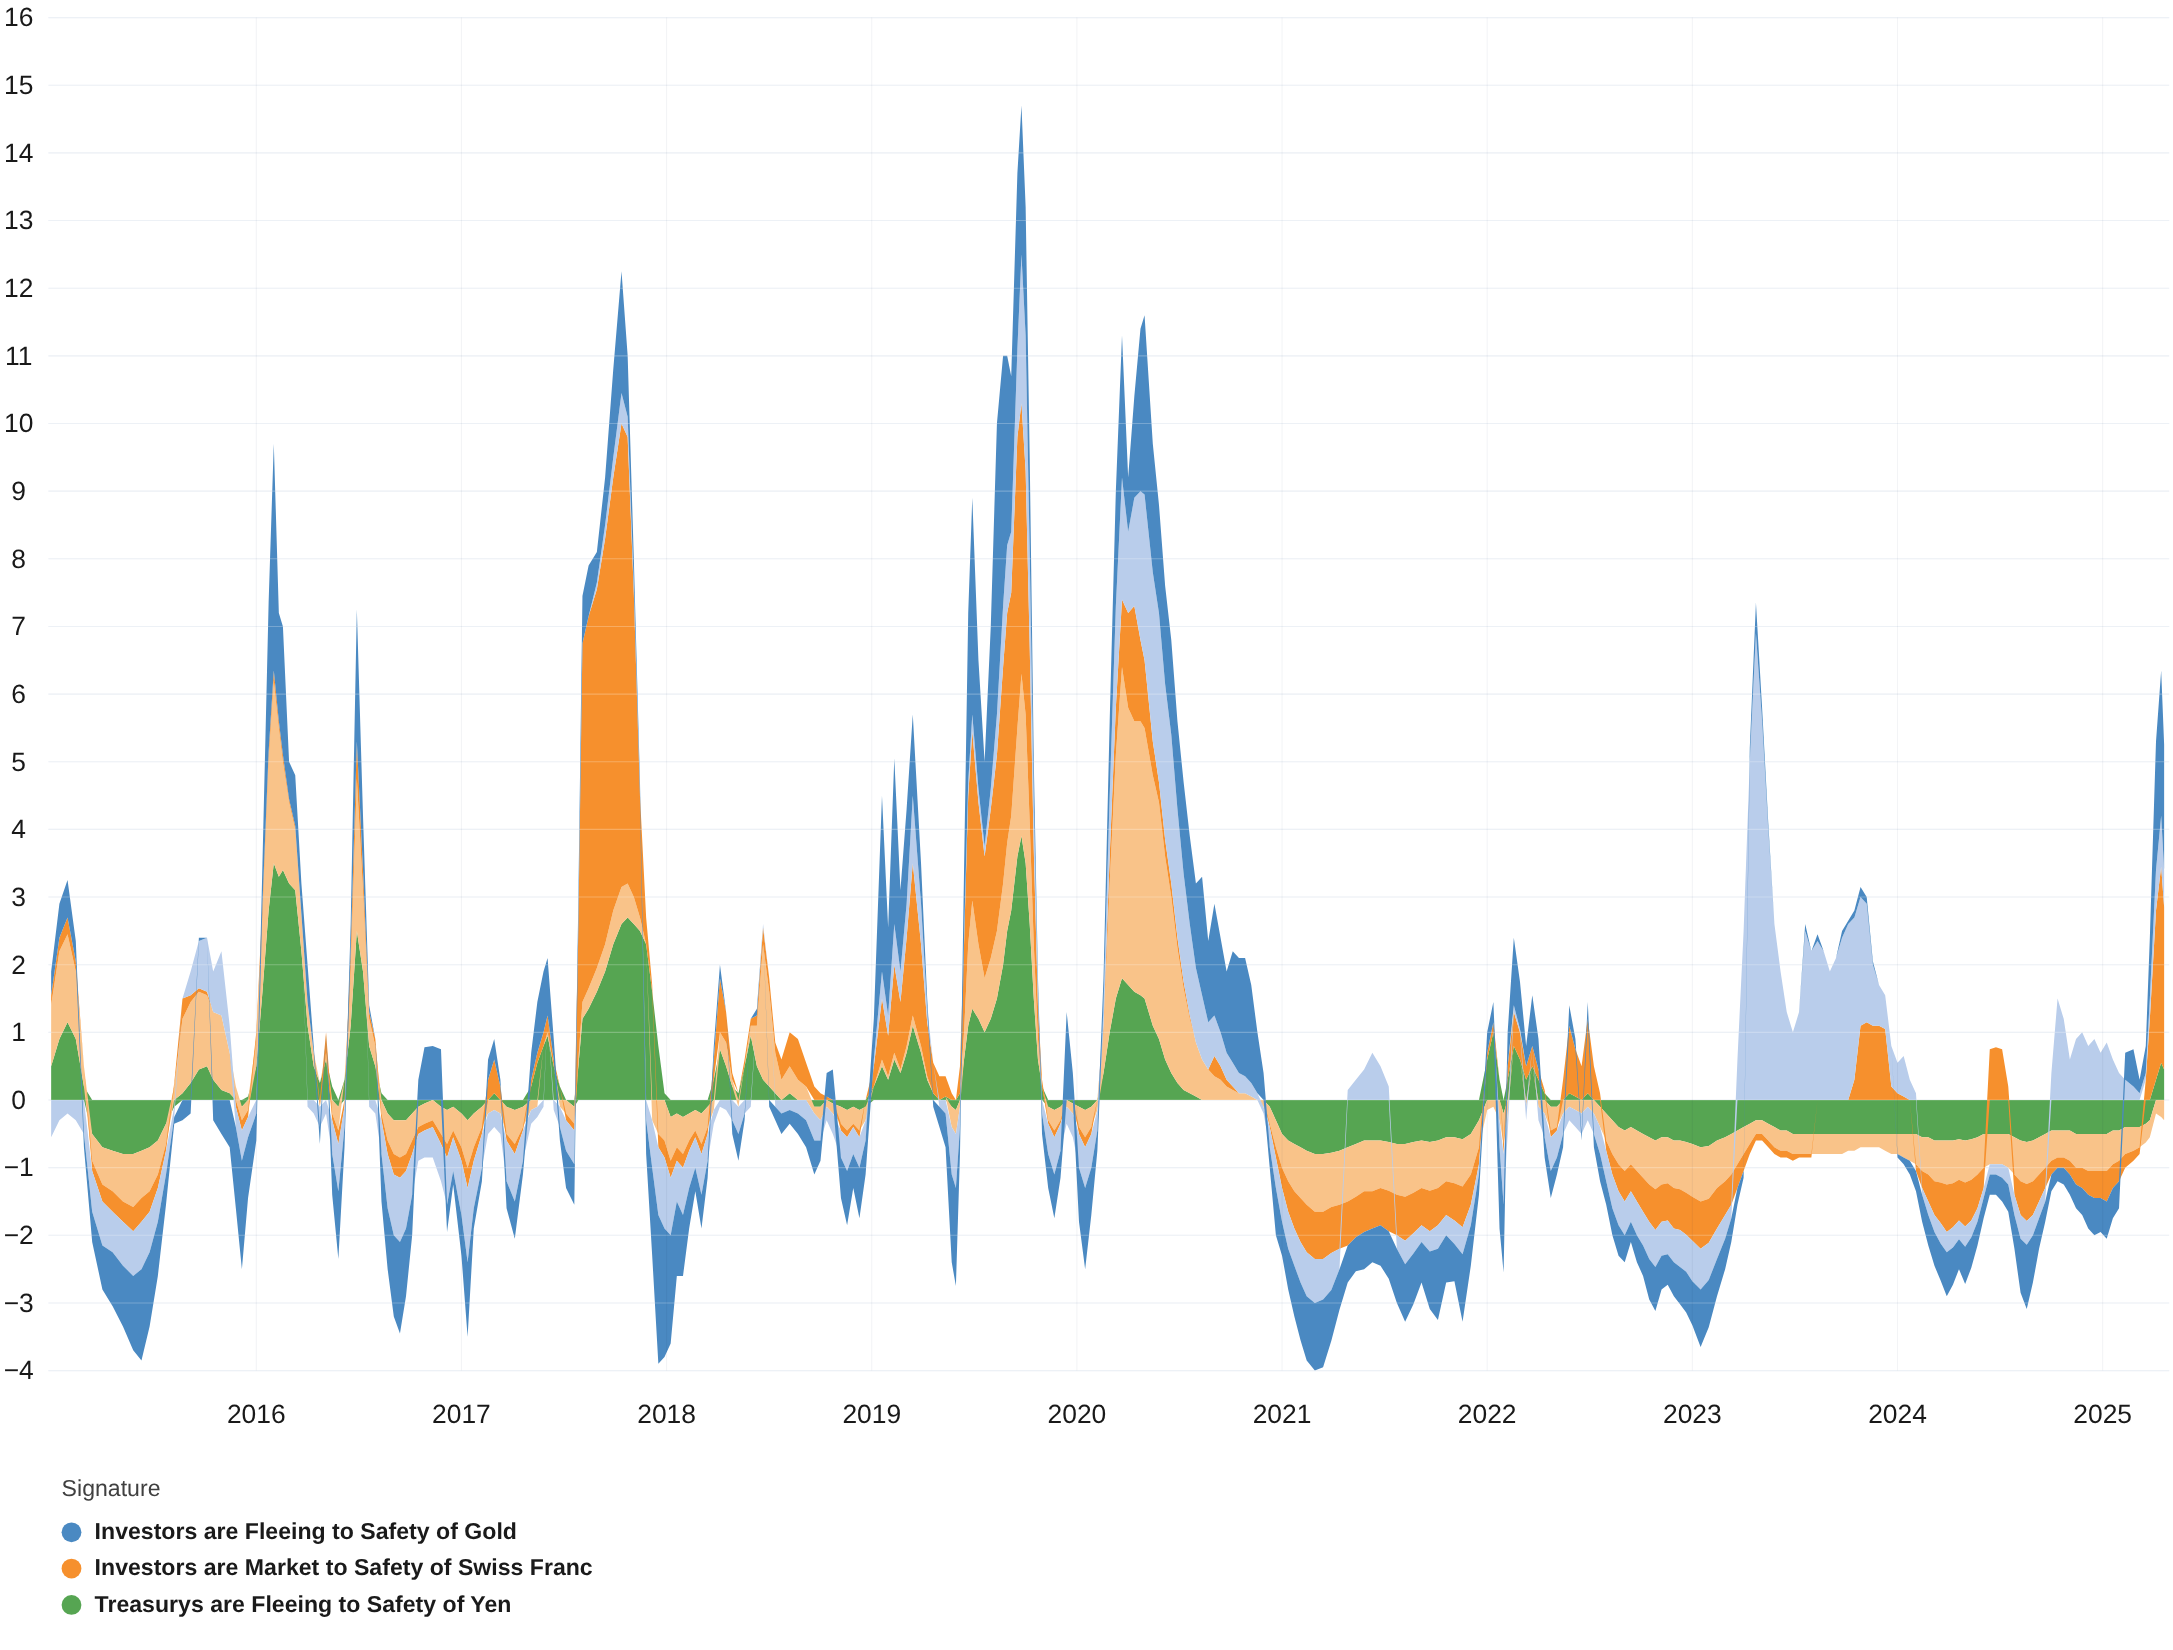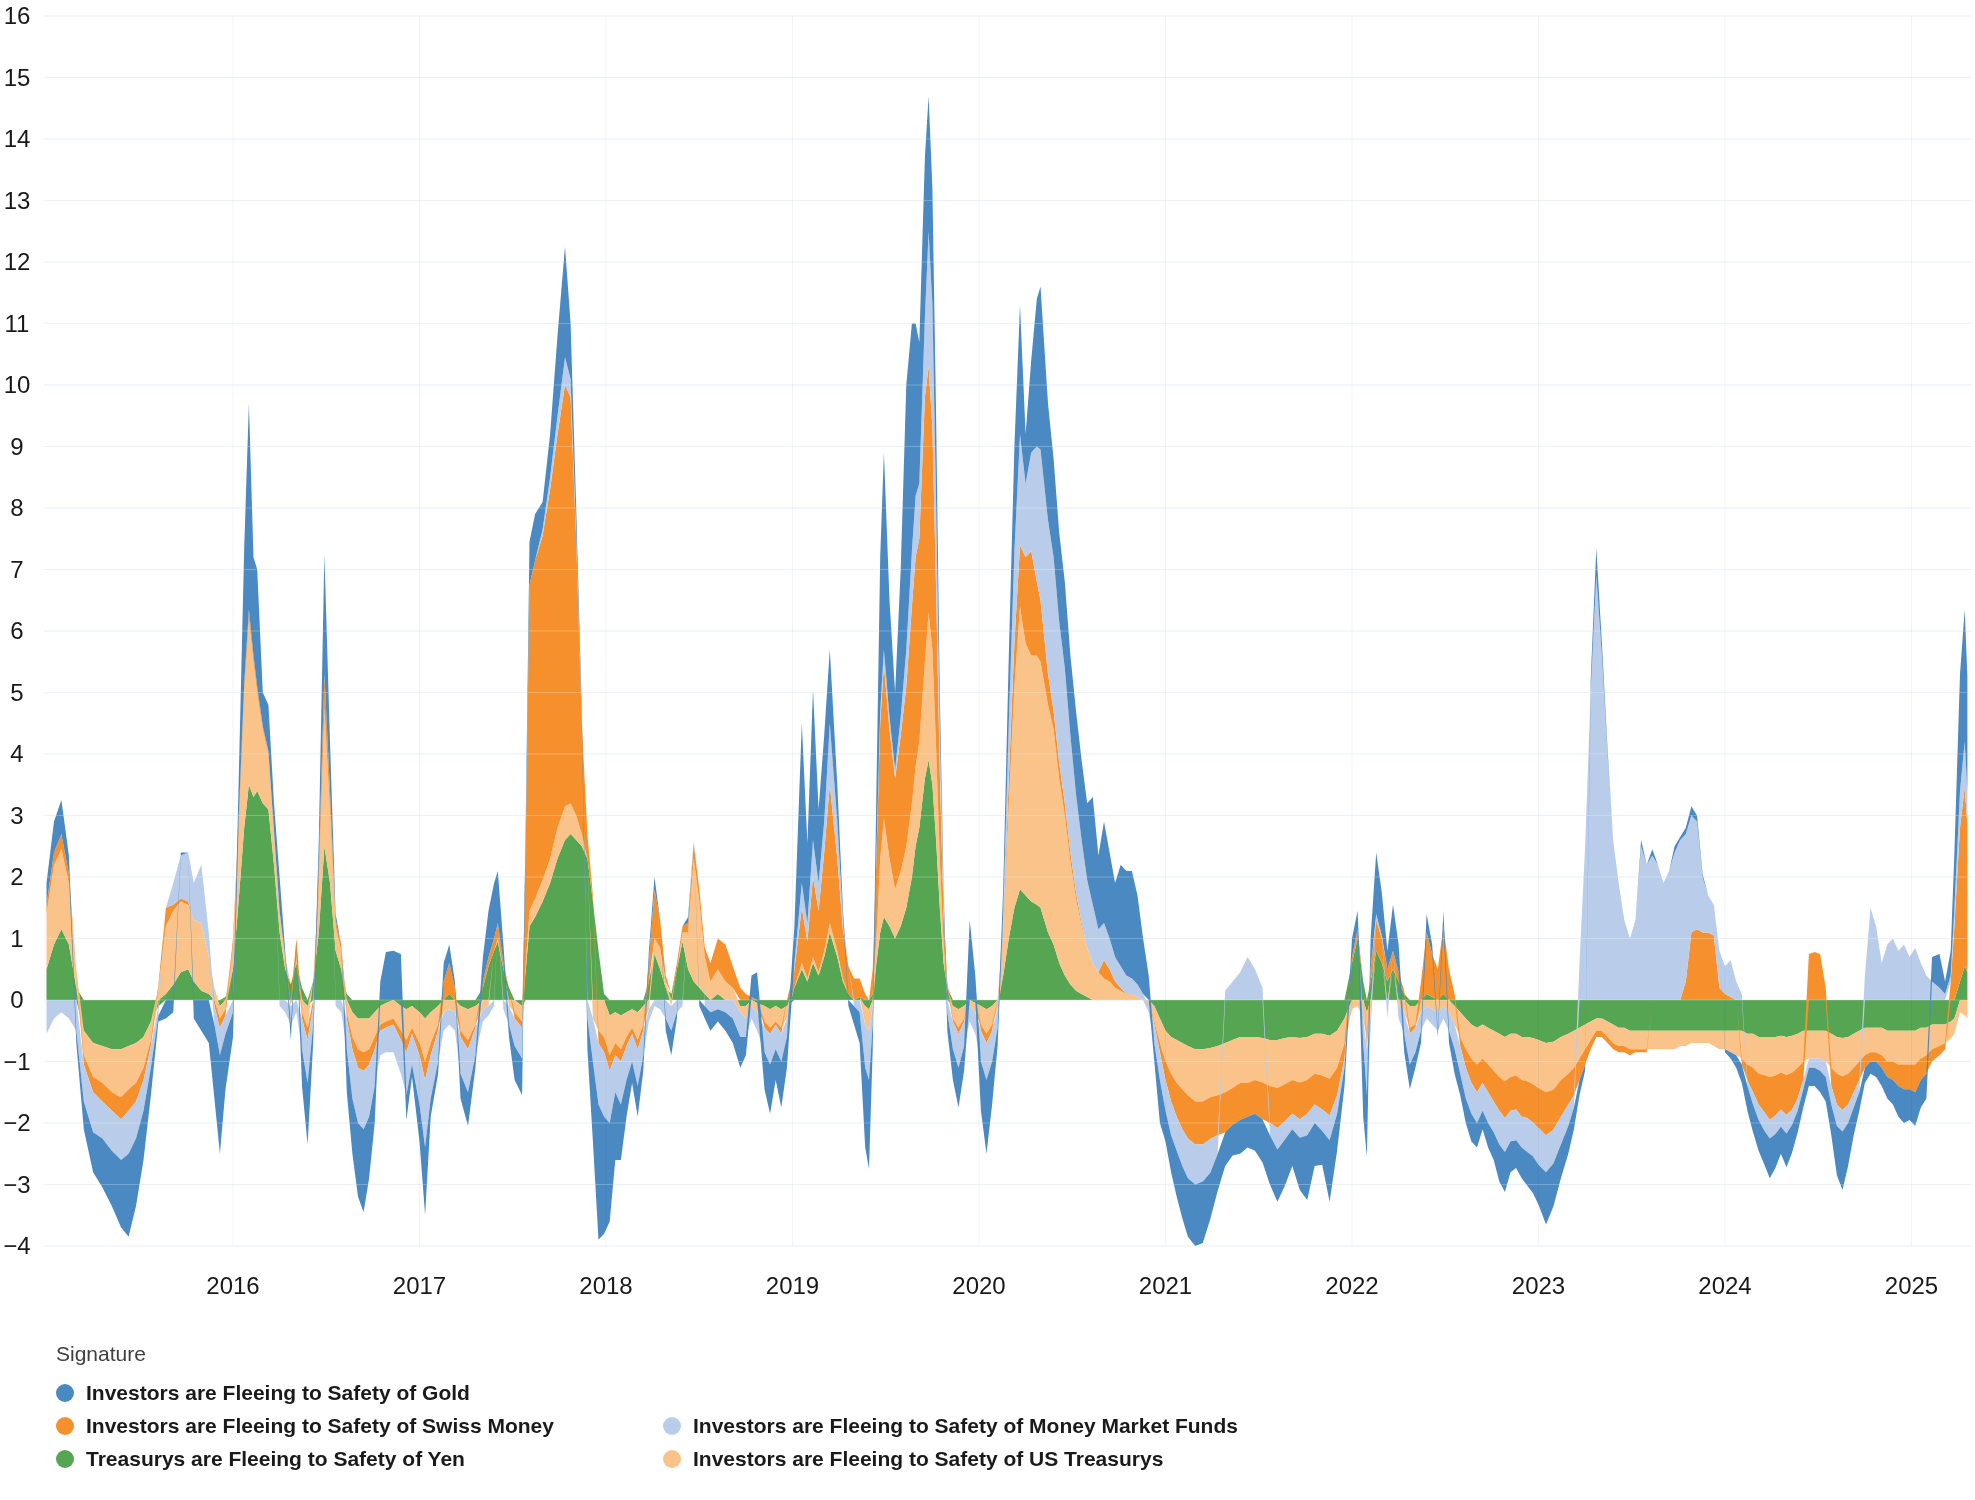--- a/index.html
+++ b/index.html
@@ -114,31 +114,21 @@
 <div class="legend">
   <div class="legend-title">Signature</div>
   <div class="legend-cols" id="legend-cols">
       <div class="legend-col col-0">
         <div class="legend-item">
           <span class="legend-dot" style="background: rgb(74, 137, 194);"></span>
           <span class="legend-label">Investors are Fleeing to Safety of Gold</span>
         </div>
         <div class="legend-item">
           <span class="legend-dot" style="background: rgb(246, 144, 45);"></span>
-          <span class="legend-label">Investors are Fleeing to Safety of Swiss Money</span>
+          <span class="legend-label">Investors are Market to Safety of Swiss Franc</span>
         </div>
         <div class="legend-item">
           <span class="legend-dot" style="background: rgb(86, 165, 82);"></span>
           <span class="legend-label">Treasurys are Fleeing to Safety of Yen</span>
         </div>
       </div>
-      <div class="legend-col col-1">
-        <div class="legend-item">
-          <span class="legend-dot" style="background: rgb(185, 205, 235);"></span>
-          <span class="legend-label">Investors are Fleeing to Safety of Money Market Funds</span>
-        </div>
-        <div class="legend-item">
-          <span class="legend-dot" style="background: rgb(249, 195, 137);"></span>
-          <span class="legend-label">Investors are Fleeing to Safety of US Treasurys</span>
-        </div>
-      </div>
     </div>
 </div>
 
 </body></html>

